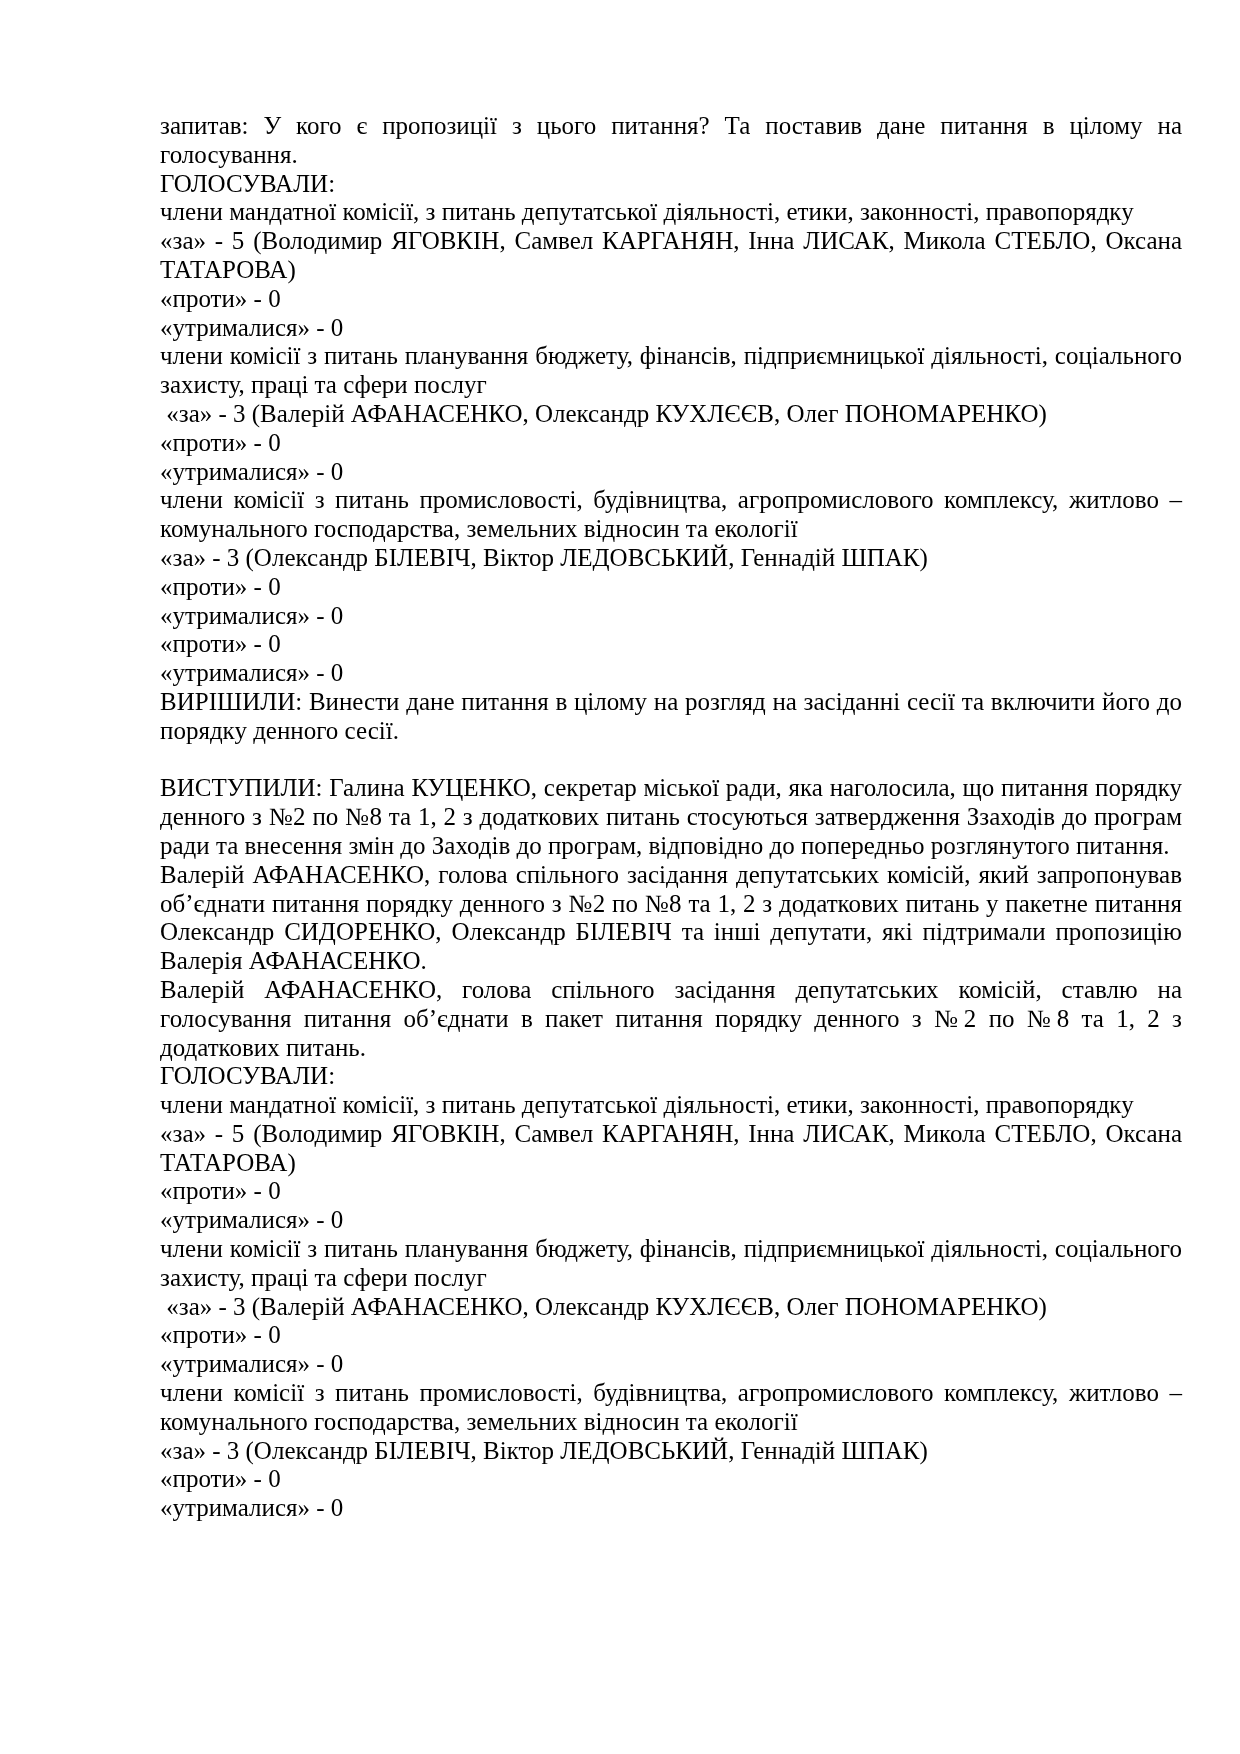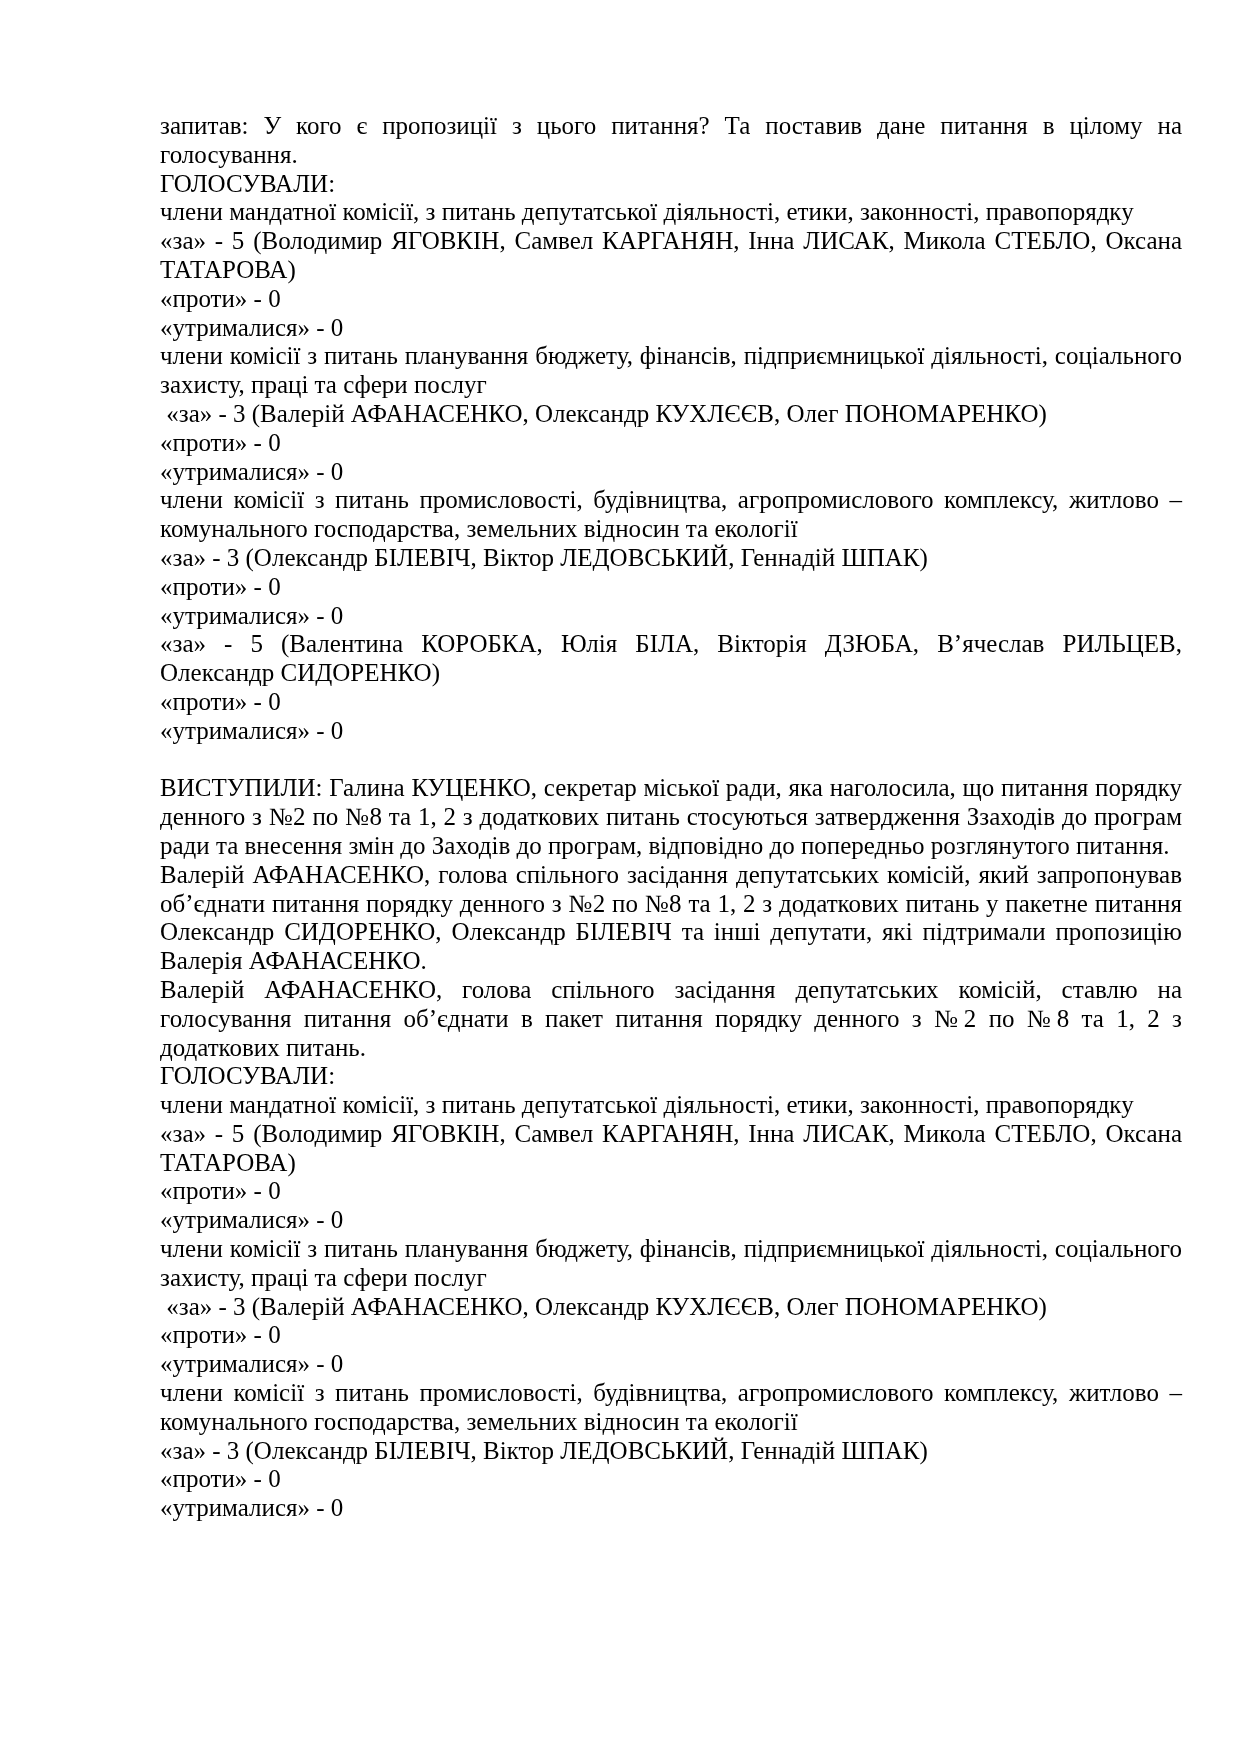--- a/index.html
+++ b/index.html
@@ -45,23 +45,23 @@
       <p class="para">«проти» - 0</p>
       <p class="para">«утрималися» - 0</p>
       <p class="para">члени комісії з питань планування бюджету, фінансів, підприємницької діяльності, соціального захисту, праці та сфери послуг</p>
       <p class="para">&nbsp;«за» - 3 (Валерій АФАНАСЕНКО, Олександр КУХЛЄЄВ, Олег ПОНОМАРЕНКО)</p>
       <p class="para">«проти» - 0</p>
       <p class="para">«утрималися» - 0</p>
       <p class="para">члени комісії з питань промисловості, будівництва, агропромислового комплексу, житлово – комунального господарства, земельних відносин та екології</p>
       <p class="para">«за» - 3 (Олександр БІЛЕВІЧ, Віктор ЛЕДОВСЬКИЙ, Геннадій ШПАК)</p>
       <p class="para">«проти» - 0</p>
       <p class="para">«утрималися» - 0</p>
-      <p class="para">«за» - 5 (Валентина КОРОБКА, Юлія БІЛА, Вікторія ДЗЮБА, В’ячеслав РИЛЬЦЕВ, Олександр СИДОРЕНКО)</p>
       <p class="para">«проти» - 0</p>
       <p class="para">«утрималися» - 0</p>
+      <p class="para">ВИРІШИЛИ: Винести дане питання в цілому на розгляд на засіданні сесії та включити його до порядку денного сесії.</p>
       <p class="para blank-line"></p>
       <p class="para">ВИСТУПИЛИ: Галина КУЦЕНКО, секретар міської ради, яка наголосила, що питання порядку денного з №2 по №8 та 1, 2 з додаткових питань стосуються затвердження Ззаходів до програм ради та внесення змін до Заходів до програм, відповідно до попередньо розглянутого питання.</p>
       <p class="para">Валерій АФАНАСЕНКО, голова спільного засідання депутатських комісій, який запропонував об’єднати питання порядку денного з №2 по №8 та 1, 2 з додаткових питань у пакетне питання Олександр СИДОРЕНКО, Олександр БІЛЕВІЧ та інші депутати,  які підтримали пропозицію Валерія АФАНАСЕНКО.</p>
       <p class="para">Валерій АФАНАСЕНКО, голова спільного засідання депутатських комісій, ставлю на голосування питання об’єднати в пакет питання  порядку денного з №2 по №8 та 1, 2 з додаткових питань.</p>
       <p class="para">ГОЛОСУВАЛИ:</p>
       <p class="para">члени мандатної комісії, з питань депутатської діяльності, етики, законності, правопорядку</p>
       <p class="para">«за» - 5 (Володимир ЯГОВКІН, Самвел КАРГАНЯН, Інна ЛИСАК, Микола СТЕБЛО, Оксана ТАТАРОВА)</p>
       <p class="para">«проти» - 0</p>
       <p class="para">«утрималися» - 0</p>
       <p class="para">члени комісії з питань планування бюджету, фінансів, підприємницької діяльності, соціального захисту, праці та сфери послуг</p>

